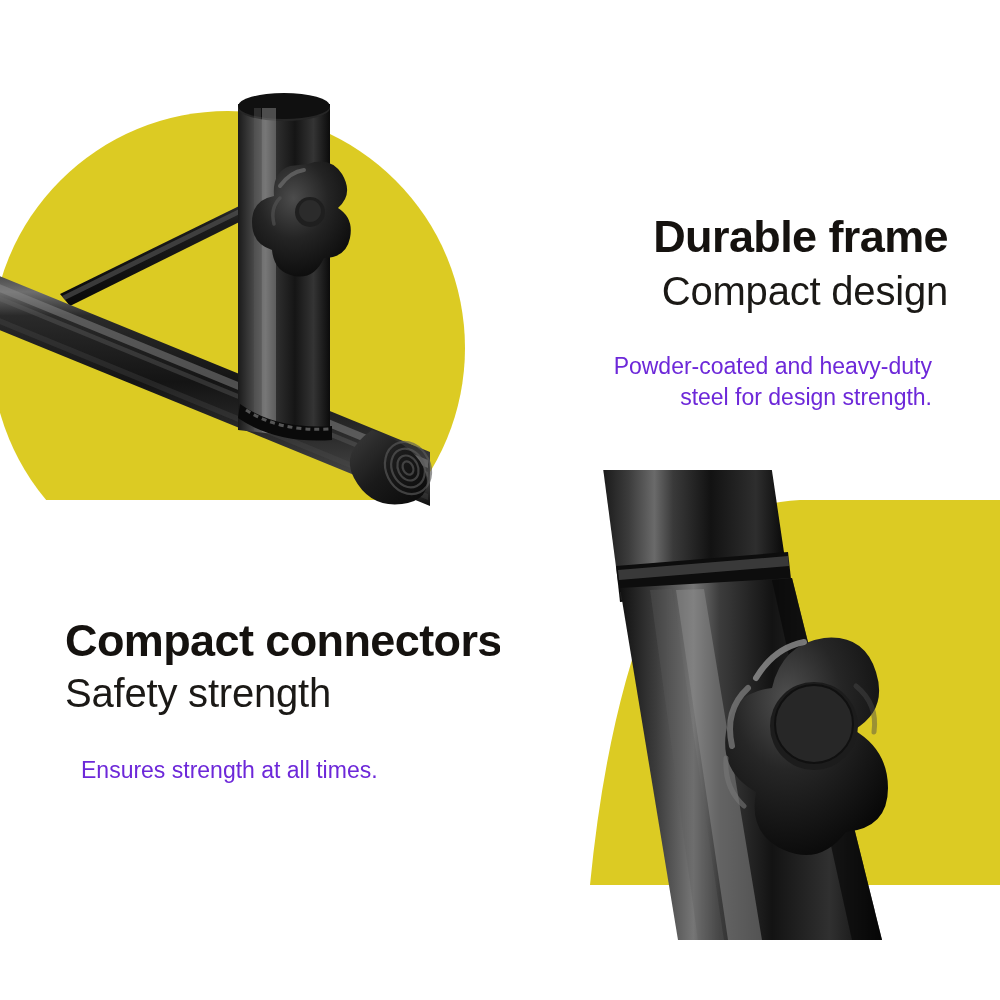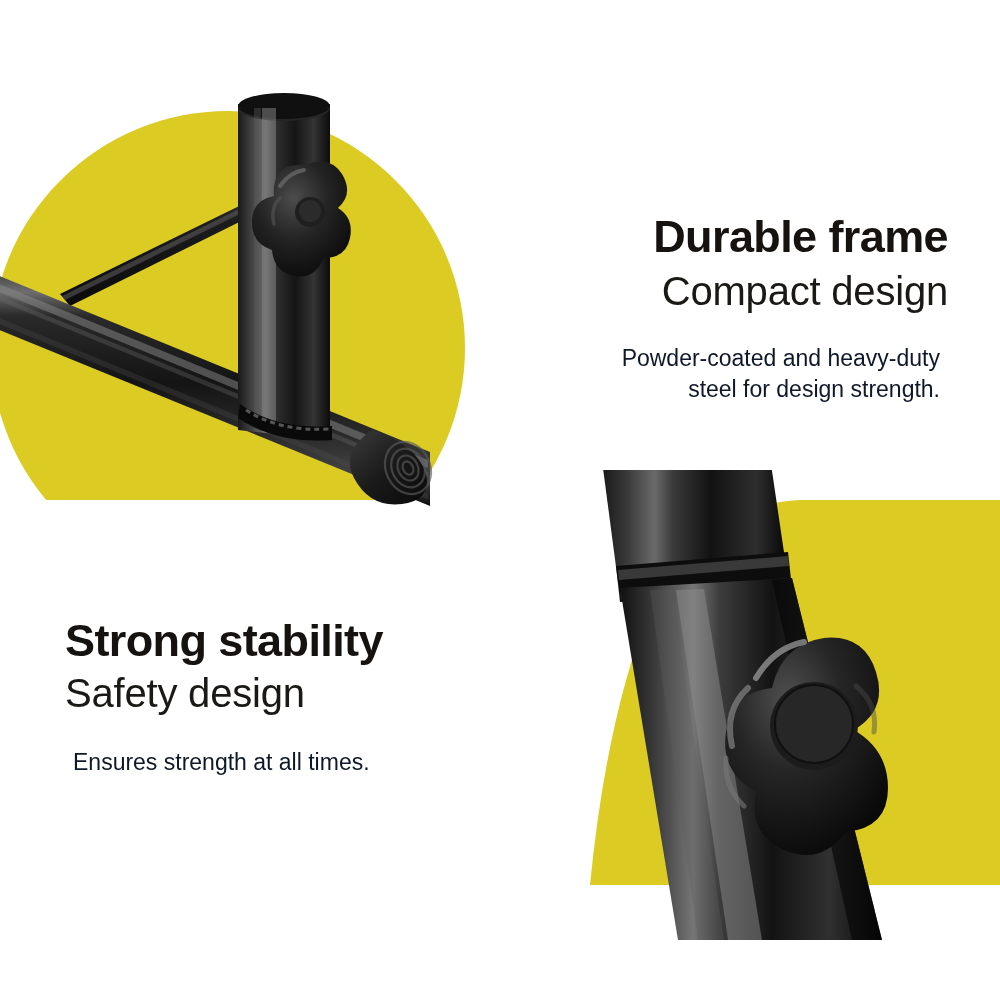--- a/index.html
+++ b/index.html
@@ -59,23 +59,23 @@
     font-weight: 400;
     color: #1b1916;
     letter-spacing: -0.2px;
     line-height: 1.18;
     white-space: nowrap;
     margin: 0;
   }
   .body-copy {
     font-size: 23px;
     font-weight: 400;
-    color: #0f172a;
+    color: #6d28d9;
     line-height: 1.36;
-    margin: 8px;
+    margin: 16px;
   }
 
   
   #feature-frame .headline { margin-bottom: 8px; }
   #feature-frame .subhead  { margin-bottom: 20px; }
 
   
   #feature-connectors .headline { margin-bottom: 6px; }
   #feature-connectors .subhead  { margin-bottom: 22px; }
 
@@ -197,22 +197,22 @@
   <div class="text-block align-right" id="feature-frame" style="left:560px; top:214px; width:388px;">
     <h2 class="headline">Durable frame</h2>
     <h3 class="subhead">Compact design</h3>
     <p class="body-copy">
       <span class="body-line">Powder-coated and heavy-duty</span>
       <span class="body-line">steel for design strength.</span>
     </p>
   </div>
 
   <div class="text-block align-left" id="feature-connectors" style="left:65px; top:618px; width:420px;">
-    <h2 class="headline">Strong stability</h2>
-    <h3 class="subhead">Safety design</h3>
+    <h2 class="headline">Compact connectors</h2>
+    <h3 class="subhead">Safety strength</h3>
     <p class="body-copy">
       <span class="body-line">Ensures strength at all times.</span>
     </p>
   </div>
 
   <div class="panel art-panel" id="art-connector-knob" style="left:500px; top:470px; width:500px; height:470px;">
     <svg viewBox="0 0 500 470" preserveAspectRatio="none">
       <defs>
         <clipPath id="clipBR">
           <rect x="0" y="0" width="500" height="470"></rect>

